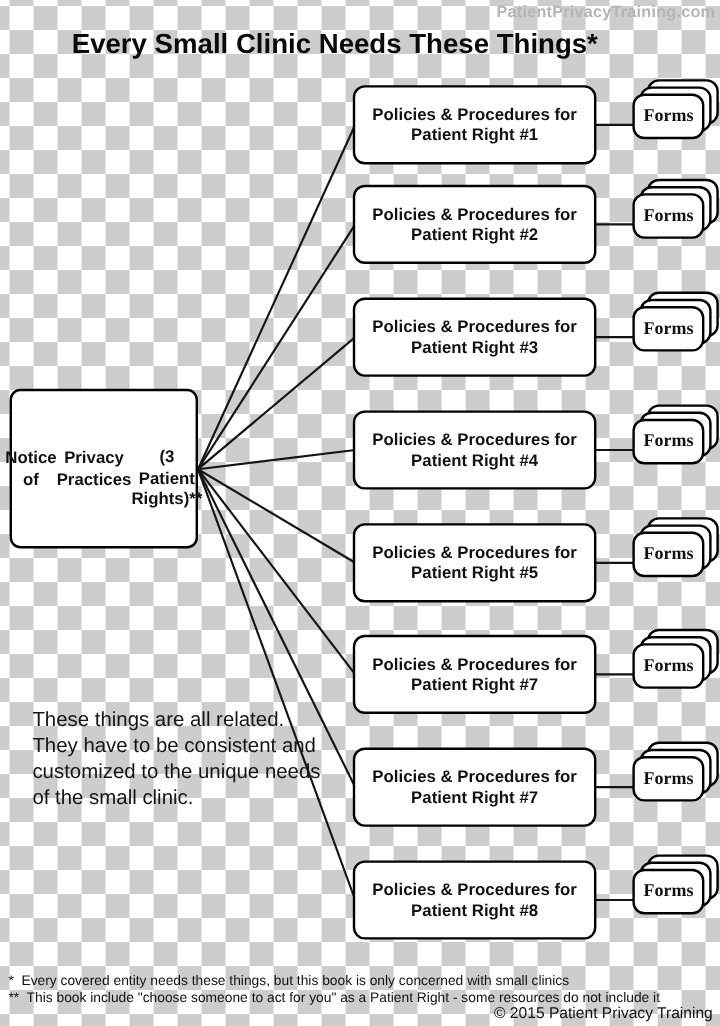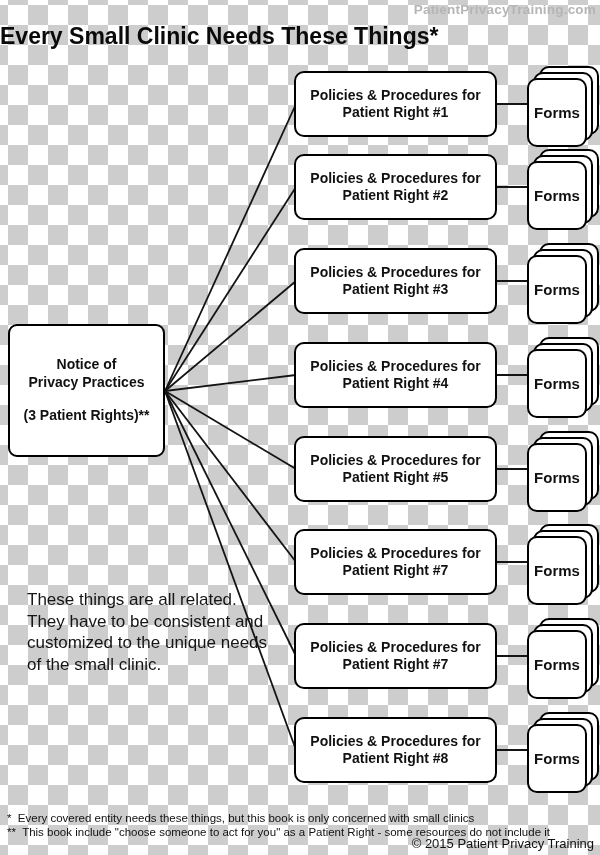--- a/index.html
+++ b/index.html
@@ -14,52 +14,52 @@
     background-position:8px 5px;
   }
 
   .watermark{
     position:absolute; top:2px; right:4px; z-index:3;
     font-size:13.5px; font-weight:bold; color:#b5b5b5; letter-spacing:.2px;
   }
 
   .title{
     position:absolute; top:23px; left:0; width:558px; z-index:3;
-    font-size:23px; font-weight:bold; color:#0a0a0a;
+    text-align:center; font-size:23px; font-weight:bold; color:#0a0a0a;
   }
 
   .para{
     position:absolute; z-index:3; font-size:17px; line-height:21.5px;
     color:#151515; white-space:pre-line;
   }
   .para-top{ left:12px; top:131px; }
   .para-bottom{ left:3px; top:589px;margin-left:24px; }
 
   svg.lines{ position:absolute; left:0; top:0; z-index:1; }
   svg.lines line{ stroke:#141414; stroke-width:1.8; }
 
   .notice-box{
     position:absolute; left:8px; top:324px; width:157px; height:133px; z-index:2;
     background:#fff; border:2px solid #000; border-radius:9px;
-    display:flex; flex-direction:column; justify-content:center; align-items:center;
+    display:flex; flex-direction:row; justify-content:center; align-items:center;
     text-align:center; font-weight:bold; font-size:14px; line-height:17.5px;
   }
   .notice-box .rights{ margin-top:16px; }
 
   .policy-box{
     position:absolute; left:294px; width:203px; height:66px; z-index:2;
     background:#fff; border:2px solid #000; border-radius:10px;
     display:flex; flex-direction:column; justify-content:center; align-items:center;
     text-align:center; font-weight:bold; font-size:14px; line-height:17px;
   }
 
   .forms-stack{ position:absolute; left:527px; width:60px; height:53px; z-index:2; }
   .forms-card{
-    position:absolute; width:60px; height:69px;
-    background:#fff; border:2px solid #000; border-radius:10px;
+    position:absolute; width:60px; height:38px;
+    background:#fff; border:2px solid #000; border-radius:10px;font-family:Liberation Serif, serif;
   }
   .forms-card.back2{ left:12px; top:-12px; }
   .forms-card.back1{ left:6px;  top:-6px;  }
   .forms-card.front{ left:0;    top:0;
     display:flex; align-items:center; justify-content:center;
     font-weight:bold; font-size:15px; }
 
   .footnotes{
     position:absolute; left:7px; top:812px; z-index:3;
     font-size:11.5px; line-height:13.5px; color:#111; white-space:pre;

